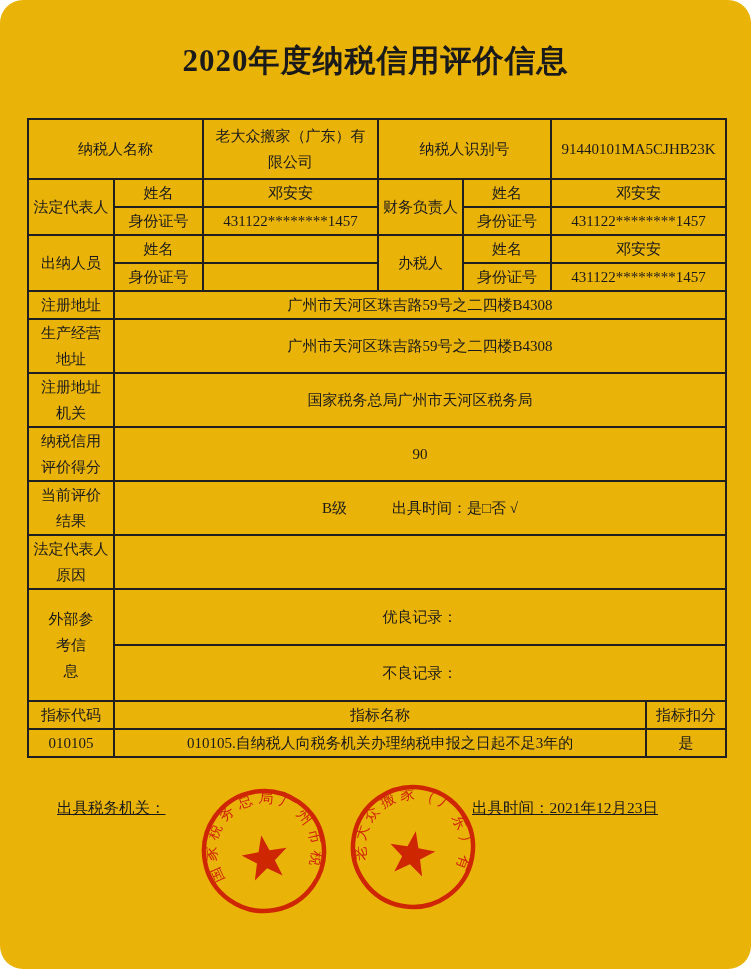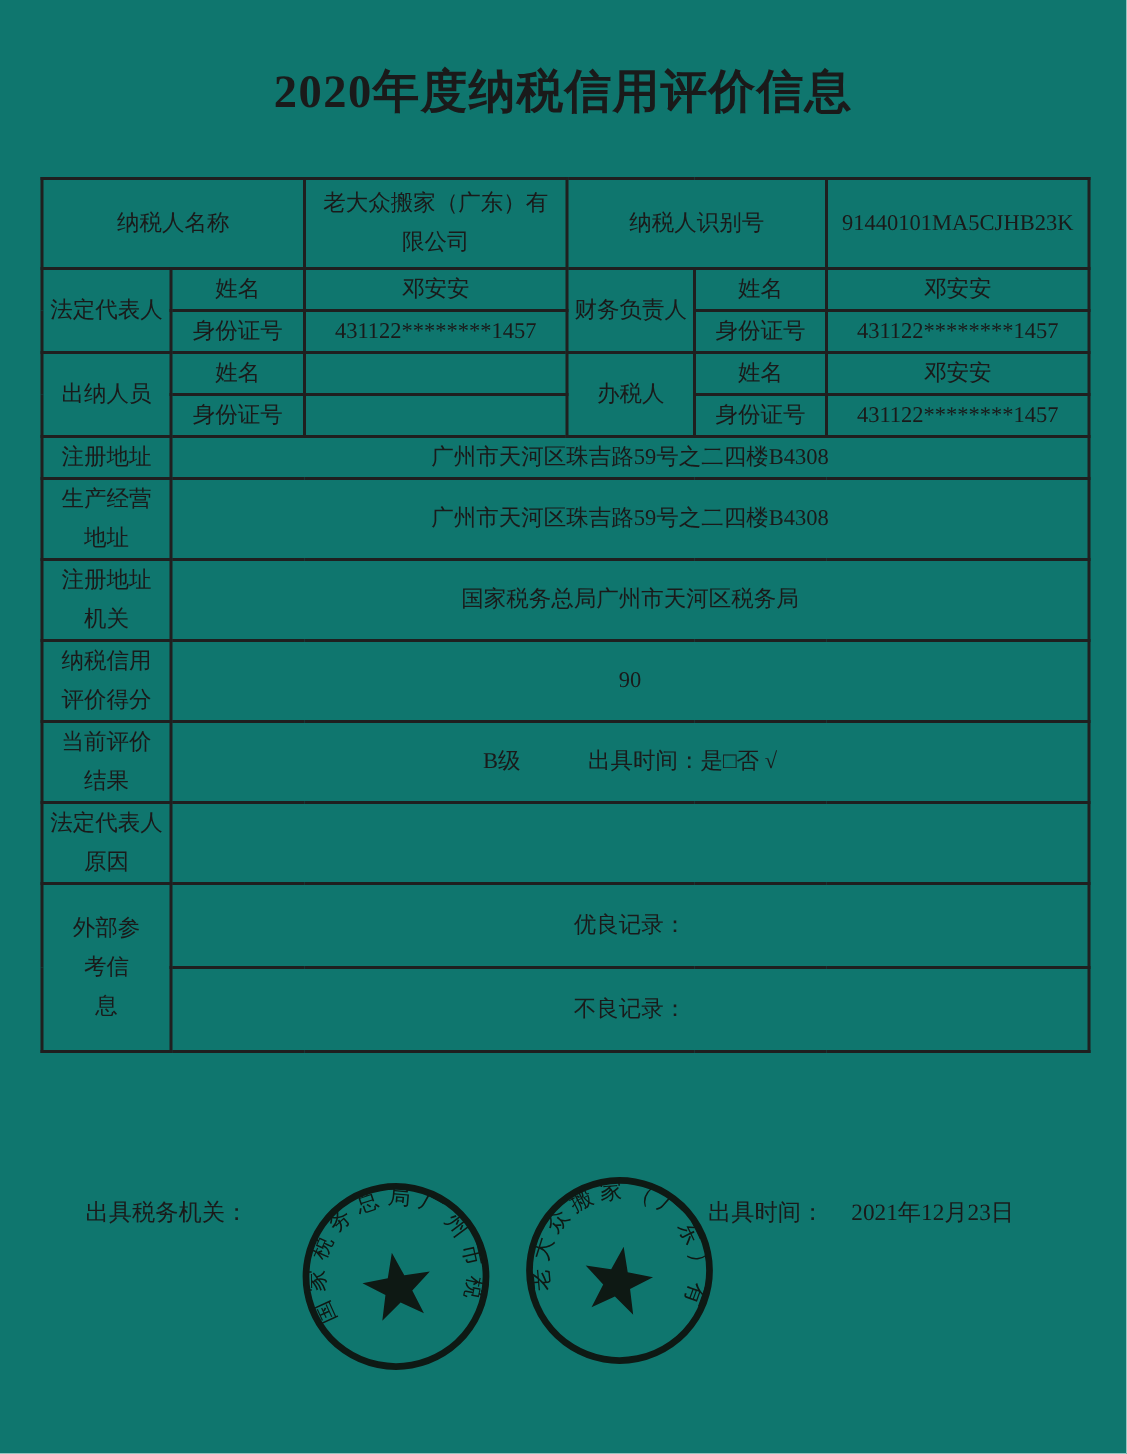--- a/index.html
+++ b/index.html
@@ -1,43 +1,43 @@
 <!DOCTYPE html>
 <html><head>
 <meta charset="utf-8">
 <style>
   html,body { margin:0; padding:0; }
   body {
     width:751px; height:969px; background:#ffffff;
     font-family:"Liberation Serif","DejaVu Serif",serif;
     color:#1a1a1a;
   }
-  .page { position:relative; width:751px; height:969px; overflow:hidden; background:#0f766e; }
+  .page { position:relative; width:751px; height:969px; overflow:hidden; background:#eab308;border-radius:23px; }
   .title {
     position:absolute; top:40px; left:0; width:100%;
     text-align:center; font-size:31px; font-weight:bold; letter-spacing:1px;
   }
   .tables { position:absolute; left:27px; top:118px; width:698px; }
   table { border-collapse:collapse; table-layout:fixed; width:698px; font-size:15px; }
   #t2 { margin-top:-2px; }
   td {
     border:2px solid #1f1f1f; text-align:center; vertical-align:middle;
     padding:0 2px; line-height:26px; overflow:hidden;
   }
   .pre { white-space:pre-line; }
   .left { text-align:center; }
   tr.rh62 td { height:58px; }
   tr.rh28 td { height:26px; }
   tr.rh56 td { height:52px; }
   tr.rh30 td { height:28px; }
   .grade { margin-right:45px; }
-  .footer-line { position:absolute; top:798px; font-size:15.5px; }
+  .footer-line { position:absolute; top:798px; font-size:15.5px;text-decoration:underline; }
   .footer-left { left:57px; }
   .footer-right { left:472px; display:flex; }
-  .footer-right .date { margin-left:18px; }
+  .footer-right .date { margin-left:0; }
   .seal {
     position:absolute; width:130px; height:130px;
     opacity:0.92; mix-blend-mode:multiply; pointer-events:none;
   }
   .seal-left  { left:199px; top:786px; transform:rotate(-10deg); }
   .seal-right { left:348px; top:782px; transform:rotate(10deg); }
 </style>
 </head>
 <body>
 
@@ -134,20 +134,30 @@
       </tbody>
     </table>
 
     <table id="t2">
       <colgroup>
         <col style="width:86px">
           <col style="width:532px">
           <col style="width:80px">
       </colgroup>
       <tbody>
+        <tr class="rh28">
+          <td>指标代码</td>
+          <td>指标名称</td>
+          <td>指标扣分</td>
+        </tr>
+        <tr class="rh28">
+          <td>010105</td>
+          <td>010105.自纳税人向税务机关办理纳税申报之日起不足3年的</td>
+          <td>是</td>
+        </tr>
       </tbody>
     </table>
 
   </div>
 
   <div class="footer-line footer-left">出具税务机关：</div>
 
   <div class="footer-line footer-right">
     <span>出具时间：</span>
     <span class="date">2021年12月23日</span>

